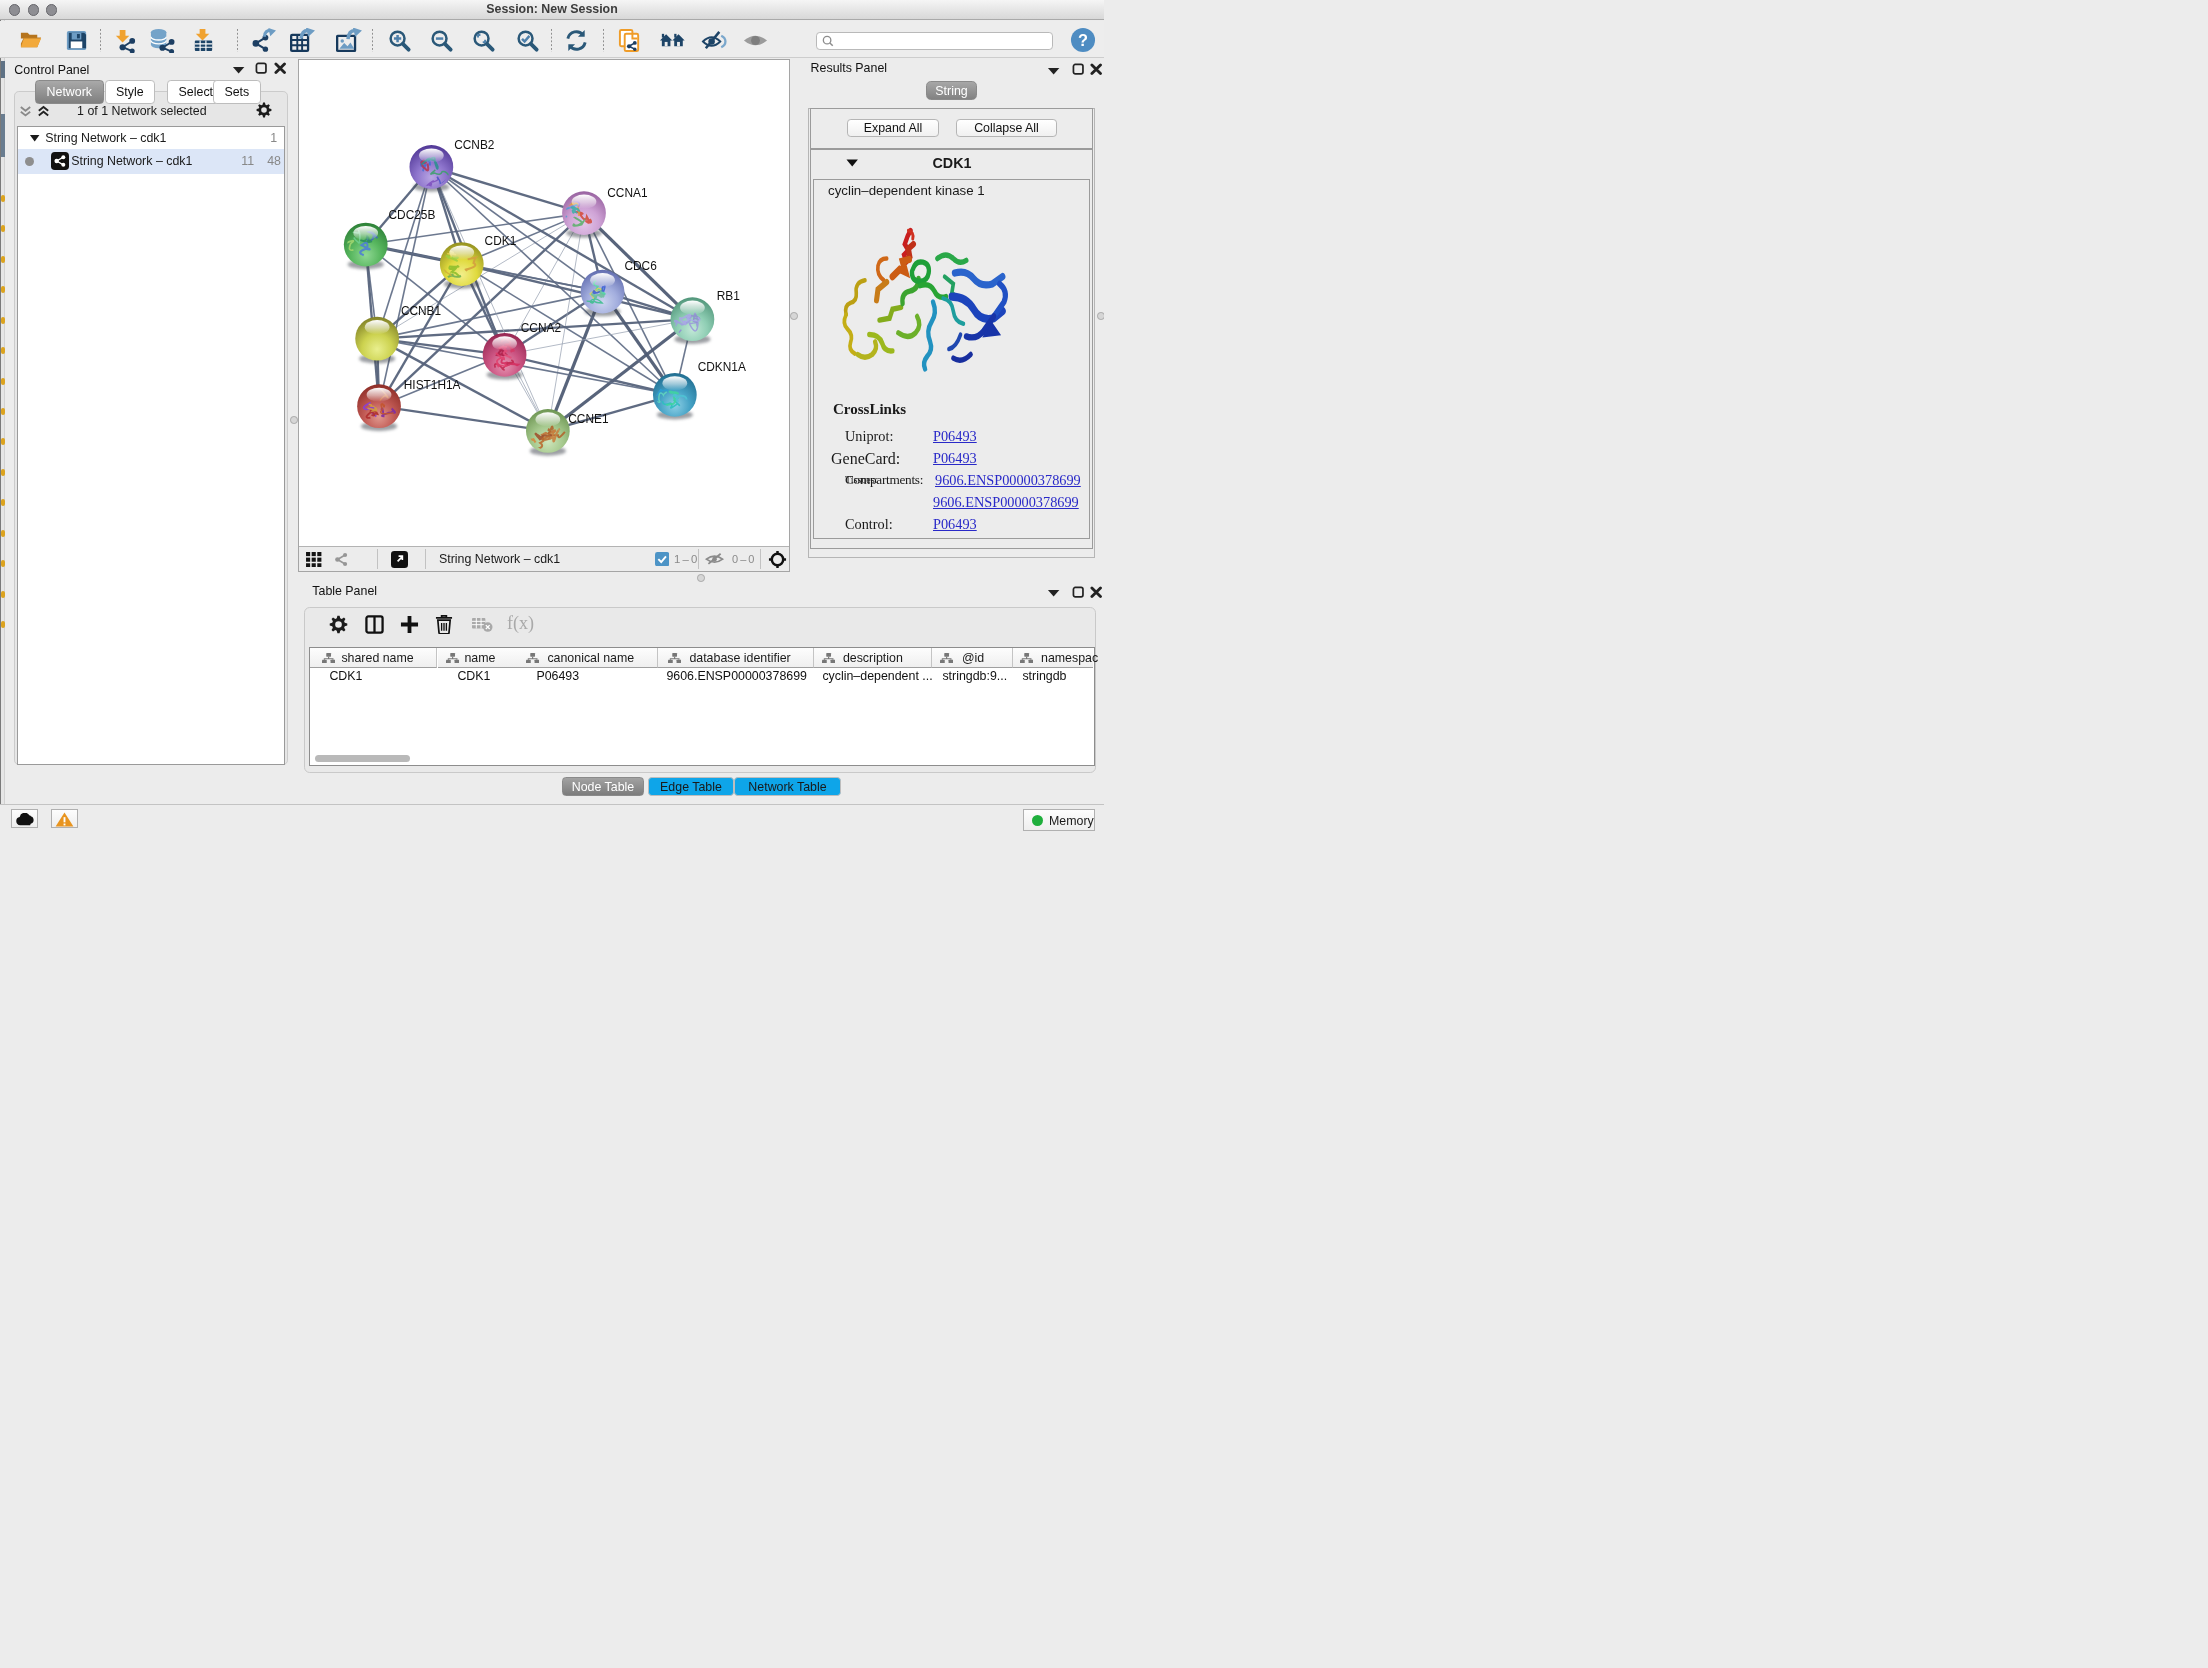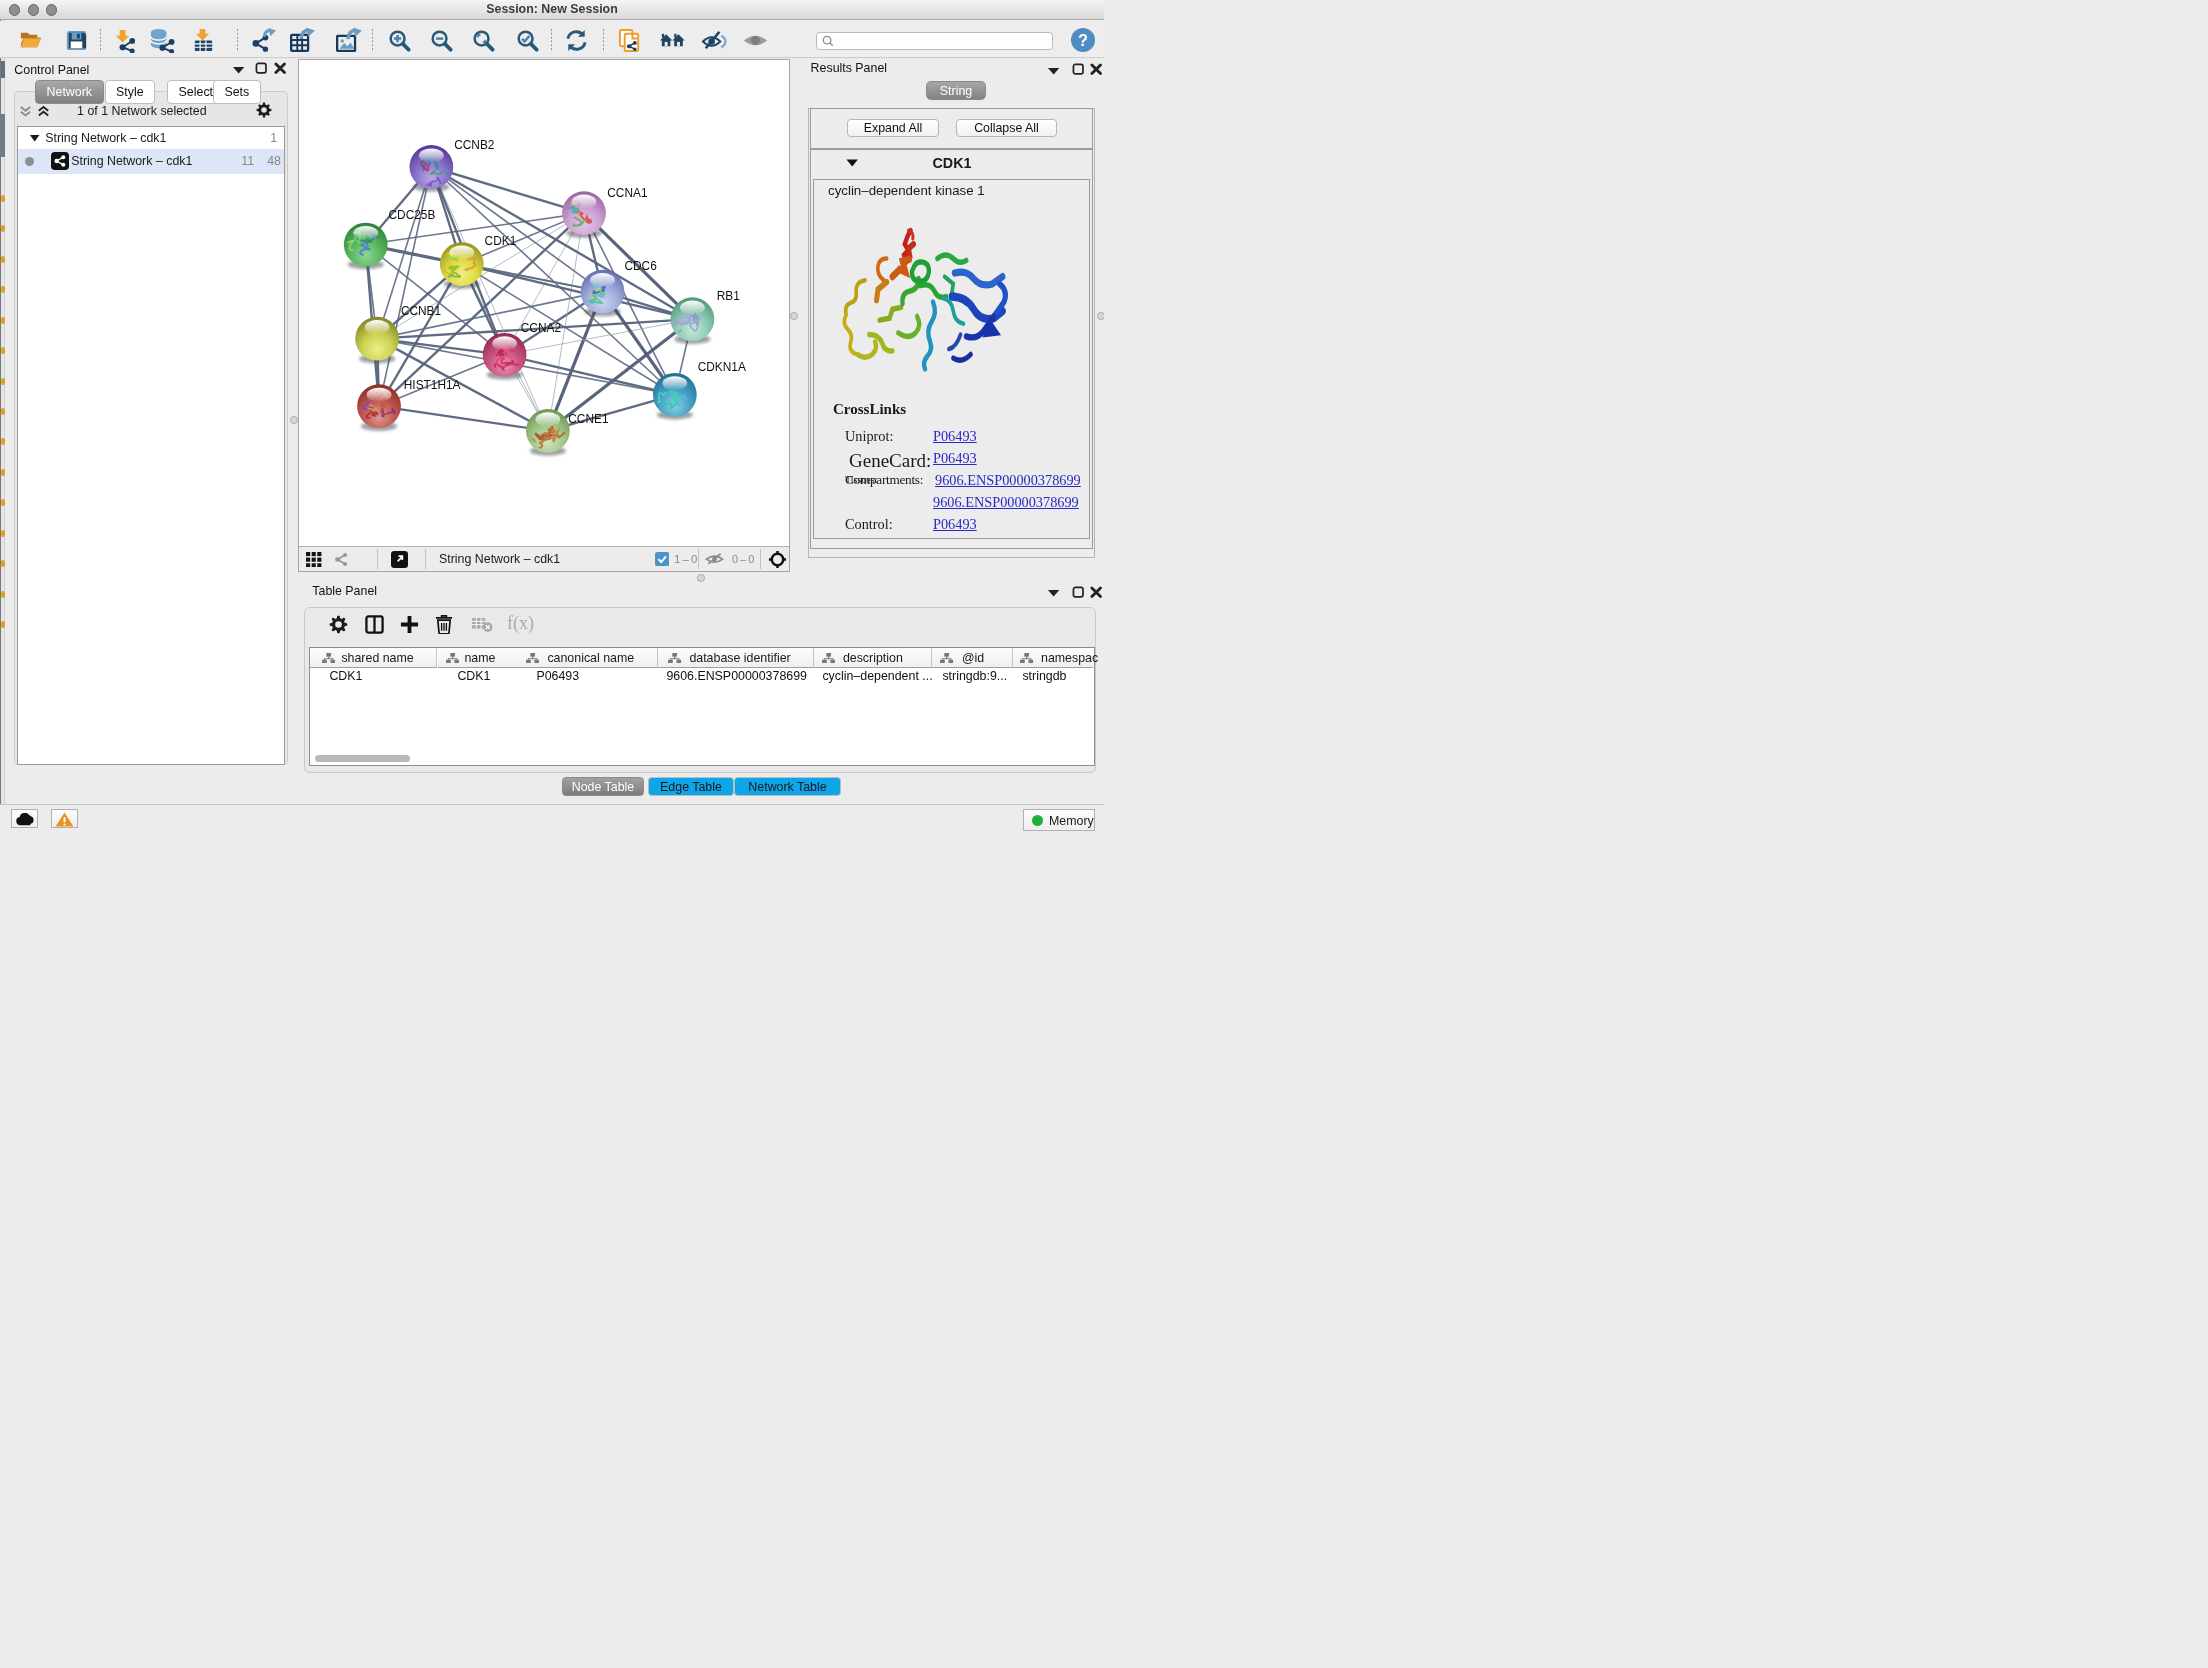--- a/index.html
+++ b/index.html
@@ -600,21 +600,21 @@
   <div class="abs panelhead" style="left:8.6px;top:1.9px">Results Panel</div>
   <svg class="abs" style="left:245px;top:6.7px" width="13.3" height="9.5" viewBox="0 0 14 10">
       <path d="M1 2 h12 l-6 7z" fill="#222"></path>
     </svg>
   <svg class="abs" style="left:270px;top:3.8px" width="12.4" height="12.4" viewBox="0 0 13 13">
       <rect x="1.5" y="1.5" width="10" height="10" rx="2" fill="none" stroke="#222" stroke-width="1.8"></rect>
     </svg>
   <svg class="abs" style="left:288px;top:3.8px" width="12.4" height="12.4" viewBox="0 0 13 13">
       <path d="M2 2 L11 11 M11 2 L2 11" stroke="#222" stroke-width="3" stroke-linecap="round"></path>
     </svg>
-  <div class="abs" style="left:124px;top:22px;width:60px;height:19px;background:linear-gradient(#a7a7a7,#828282);border:1px solid #8a8a8a;border-radius:4.8px;color:#fff;font-size:12.4px;text-align:center;line-height:18px">String</div>
+  <div class="abs" style="left:124px;top:22px;width:51px;height:19px;background:linear-gradient(#a7a7a7,#828282);border:1px solid #8a8a8a;border-radius:4.8px;color:#fff;font-size:12.4px;text-align:center;line-height:18px">String</div>
   <div class="abs" style="left:5.7px;top:49px;width:287px;height:450px;border:1px solid #b5b5b5"></div>
   <div class="rbox" style="top:49px;height:41px"></div>
   <div class="btn" style="left:45px;top:60px;width:92px;line-height:17px">Expand All</div>
   <div class="btn" style="left:154px;top:60px;width:101px;line-height:17px">Collapse All</div>
   <div class="rbox" style="top:90px;height:400px"></div>
   <svg class="abs" style="left:44px;top:99px" width="12.4" height="9.5" viewBox="0 0 13 10">
       <path d="M0.5 1.5 h12 l-6 7.5z" fill="#111"></path>
     </svg>
   <div class="abs" style="left:0;top:96px;width:300px;text-align:center;font-size:14.3px;font-weight:bold">CDK1</div>
   <div class="abs" style="left:11.4px;top:120px;width:277px;height:360px;border:1px solid #9b9b9b"></div>
@@ -645,21 +645,21 @@
       <path d="M226 64 q12 8 6 20 l-14 16" stroke="#2050c4" stroke-width="7"></path>
       <path d="M218 100 l-14 16 q-10 10 -24 6" stroke="#1834a8" stroke-width="7"></path>
       <path d="M214 106 l12 14 l-22 2 z" fill="#1834a8" stroke="#1834a8" stroke-width="2"></path>
       <path d="M172 120 q-6 14 -16 16" stroke="#2048b0" stroke-width="5"></path>
       <path d="M186 142 q-12 10 -24 4" stroke="#182e9e" stroke-width="6"></path>
     </g>
   </svg>
   <div class="abs serif" style="left:31px;top:342px;font-size:15px;font-weight:bold">CrossLinks</div>
   <div class="abs serif" style="left:43px;top:369px;font-size:14.3px">Uniprot:</div>
     <div class="abs serif link" style="left:131px;top:369px;font-size:14.3px">P06493</div>
-  <div class="abs serif" style="left:47px;top:391px;font-size:19px">GeneCard:</div>
+  <div class="abs serif" style="left:29px;top:391px;font-size:16px">GeneCard:</div>
     <div class="abs serif link" style="left:131px;top:391px;font-size:14.3px">P06493</div>
   <div class="abs serif" style="left:43px;top:413px;font-size:13.3px;letter-spacing:-0.3px">Compartments:</div>
     <div class="abs serif link" style="left:133px;top:413px;font-size:14.3px">9606.ENSP00000378699</div>
   <div class="abs serif" style="left:43px;top:415px;font-size:10px">Tissues:</div>
     <div class="abs serif link" style="left:131px;top:435px;font-size:14.3px">9606.ENSP00000378699</div>
   <div class="abs serif" style="left:43px;top:457px;font-size:14.3px">Control:</div>
     <div class="abs serif link" style="left:131px;top:457px;font-size:14.3px">P06493</div>
 </div>
 
 <div class="abs tablepanel">

